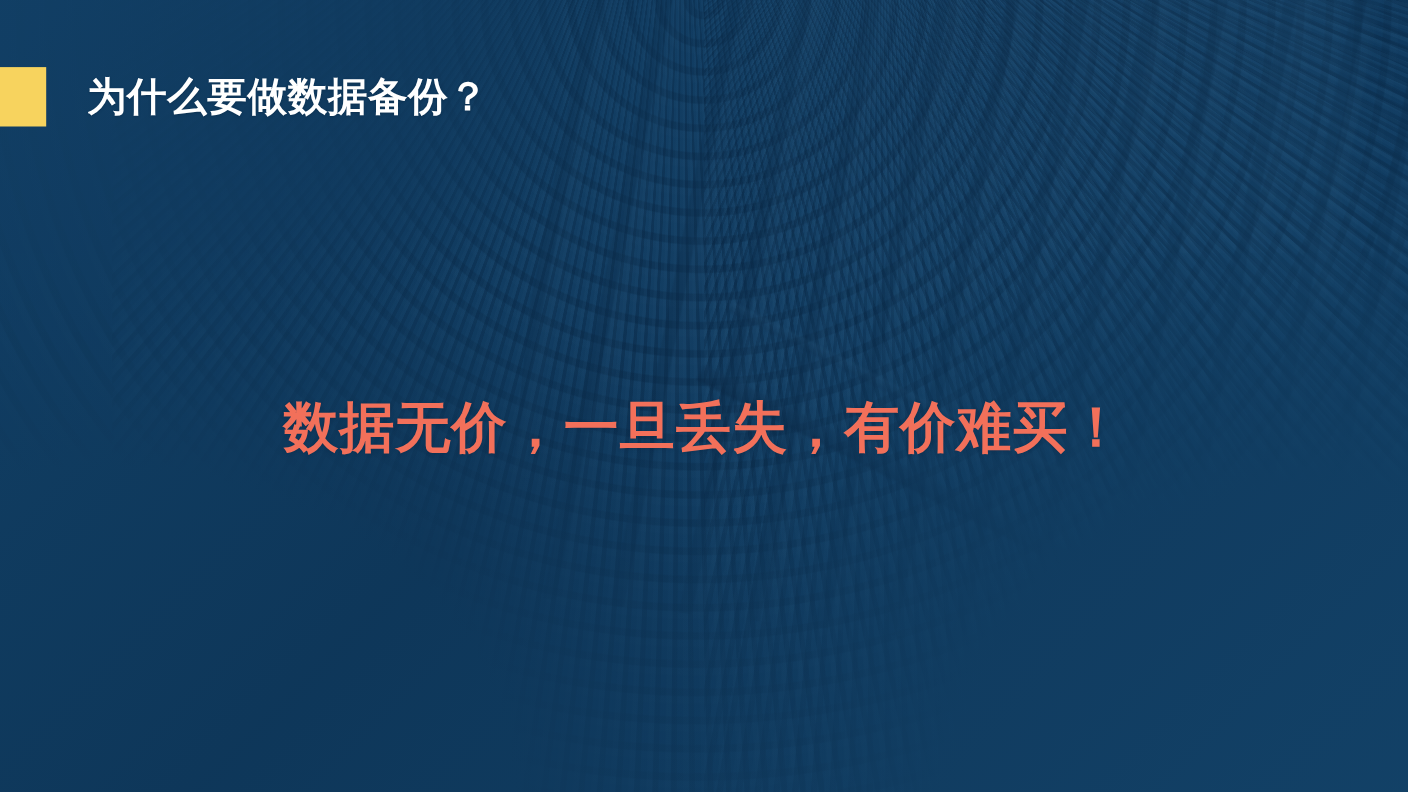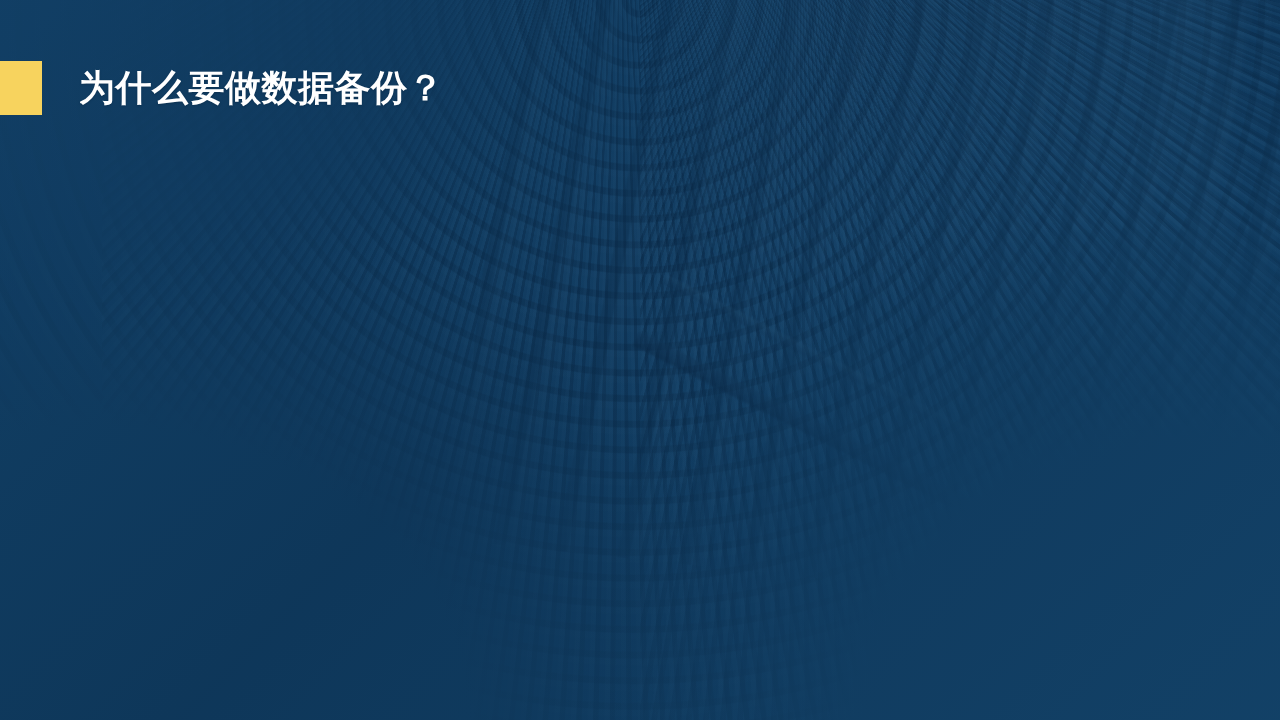--- a/index.html
+++ b/index.html
@@ -245,15 +245,18 @@
     <div class="bg-tint2"></div>
   </div>
 
   <div class="content">
 
     <div class="title-row">
       <div class="title-accent"></div>
       <div class="slide-title">为什么要做数据备份？</div>
     </div>
 
+    <div class="headline-wrap">
+      <div class="headline">数据无价，一旦丢失，有价难买！</div>
+    </div>
 
   </div>
 </div>
 
 </body></html>

